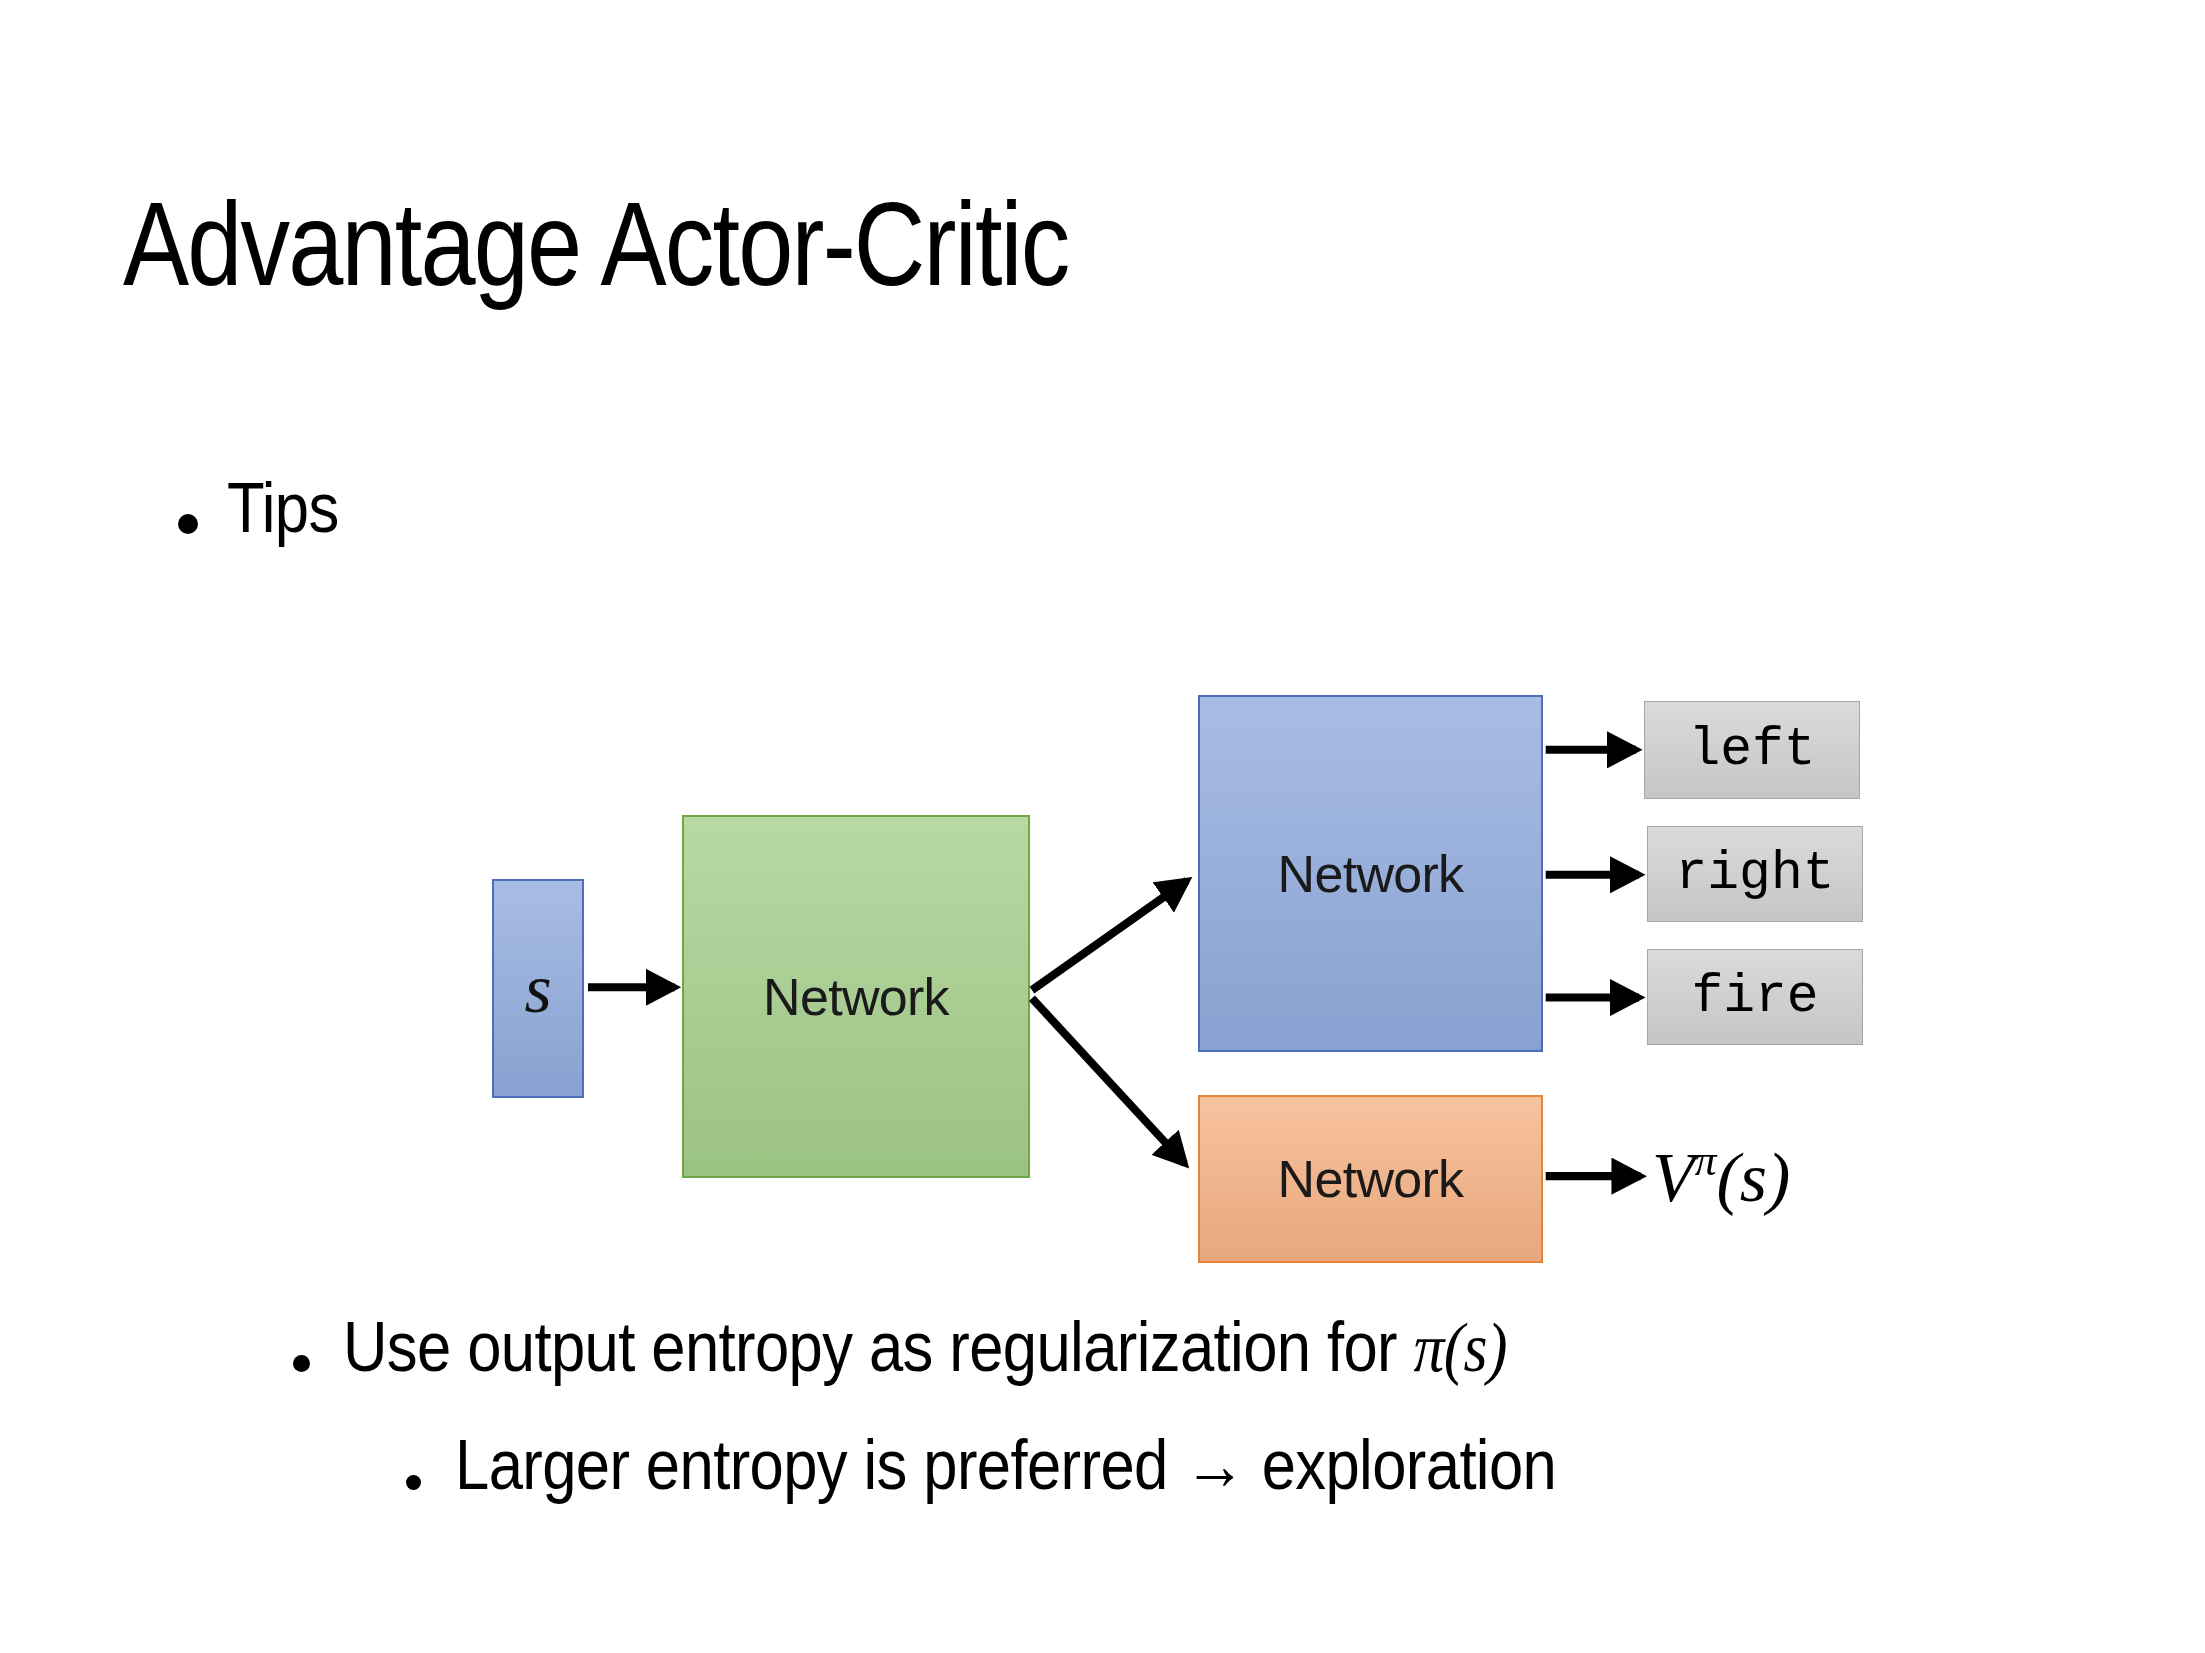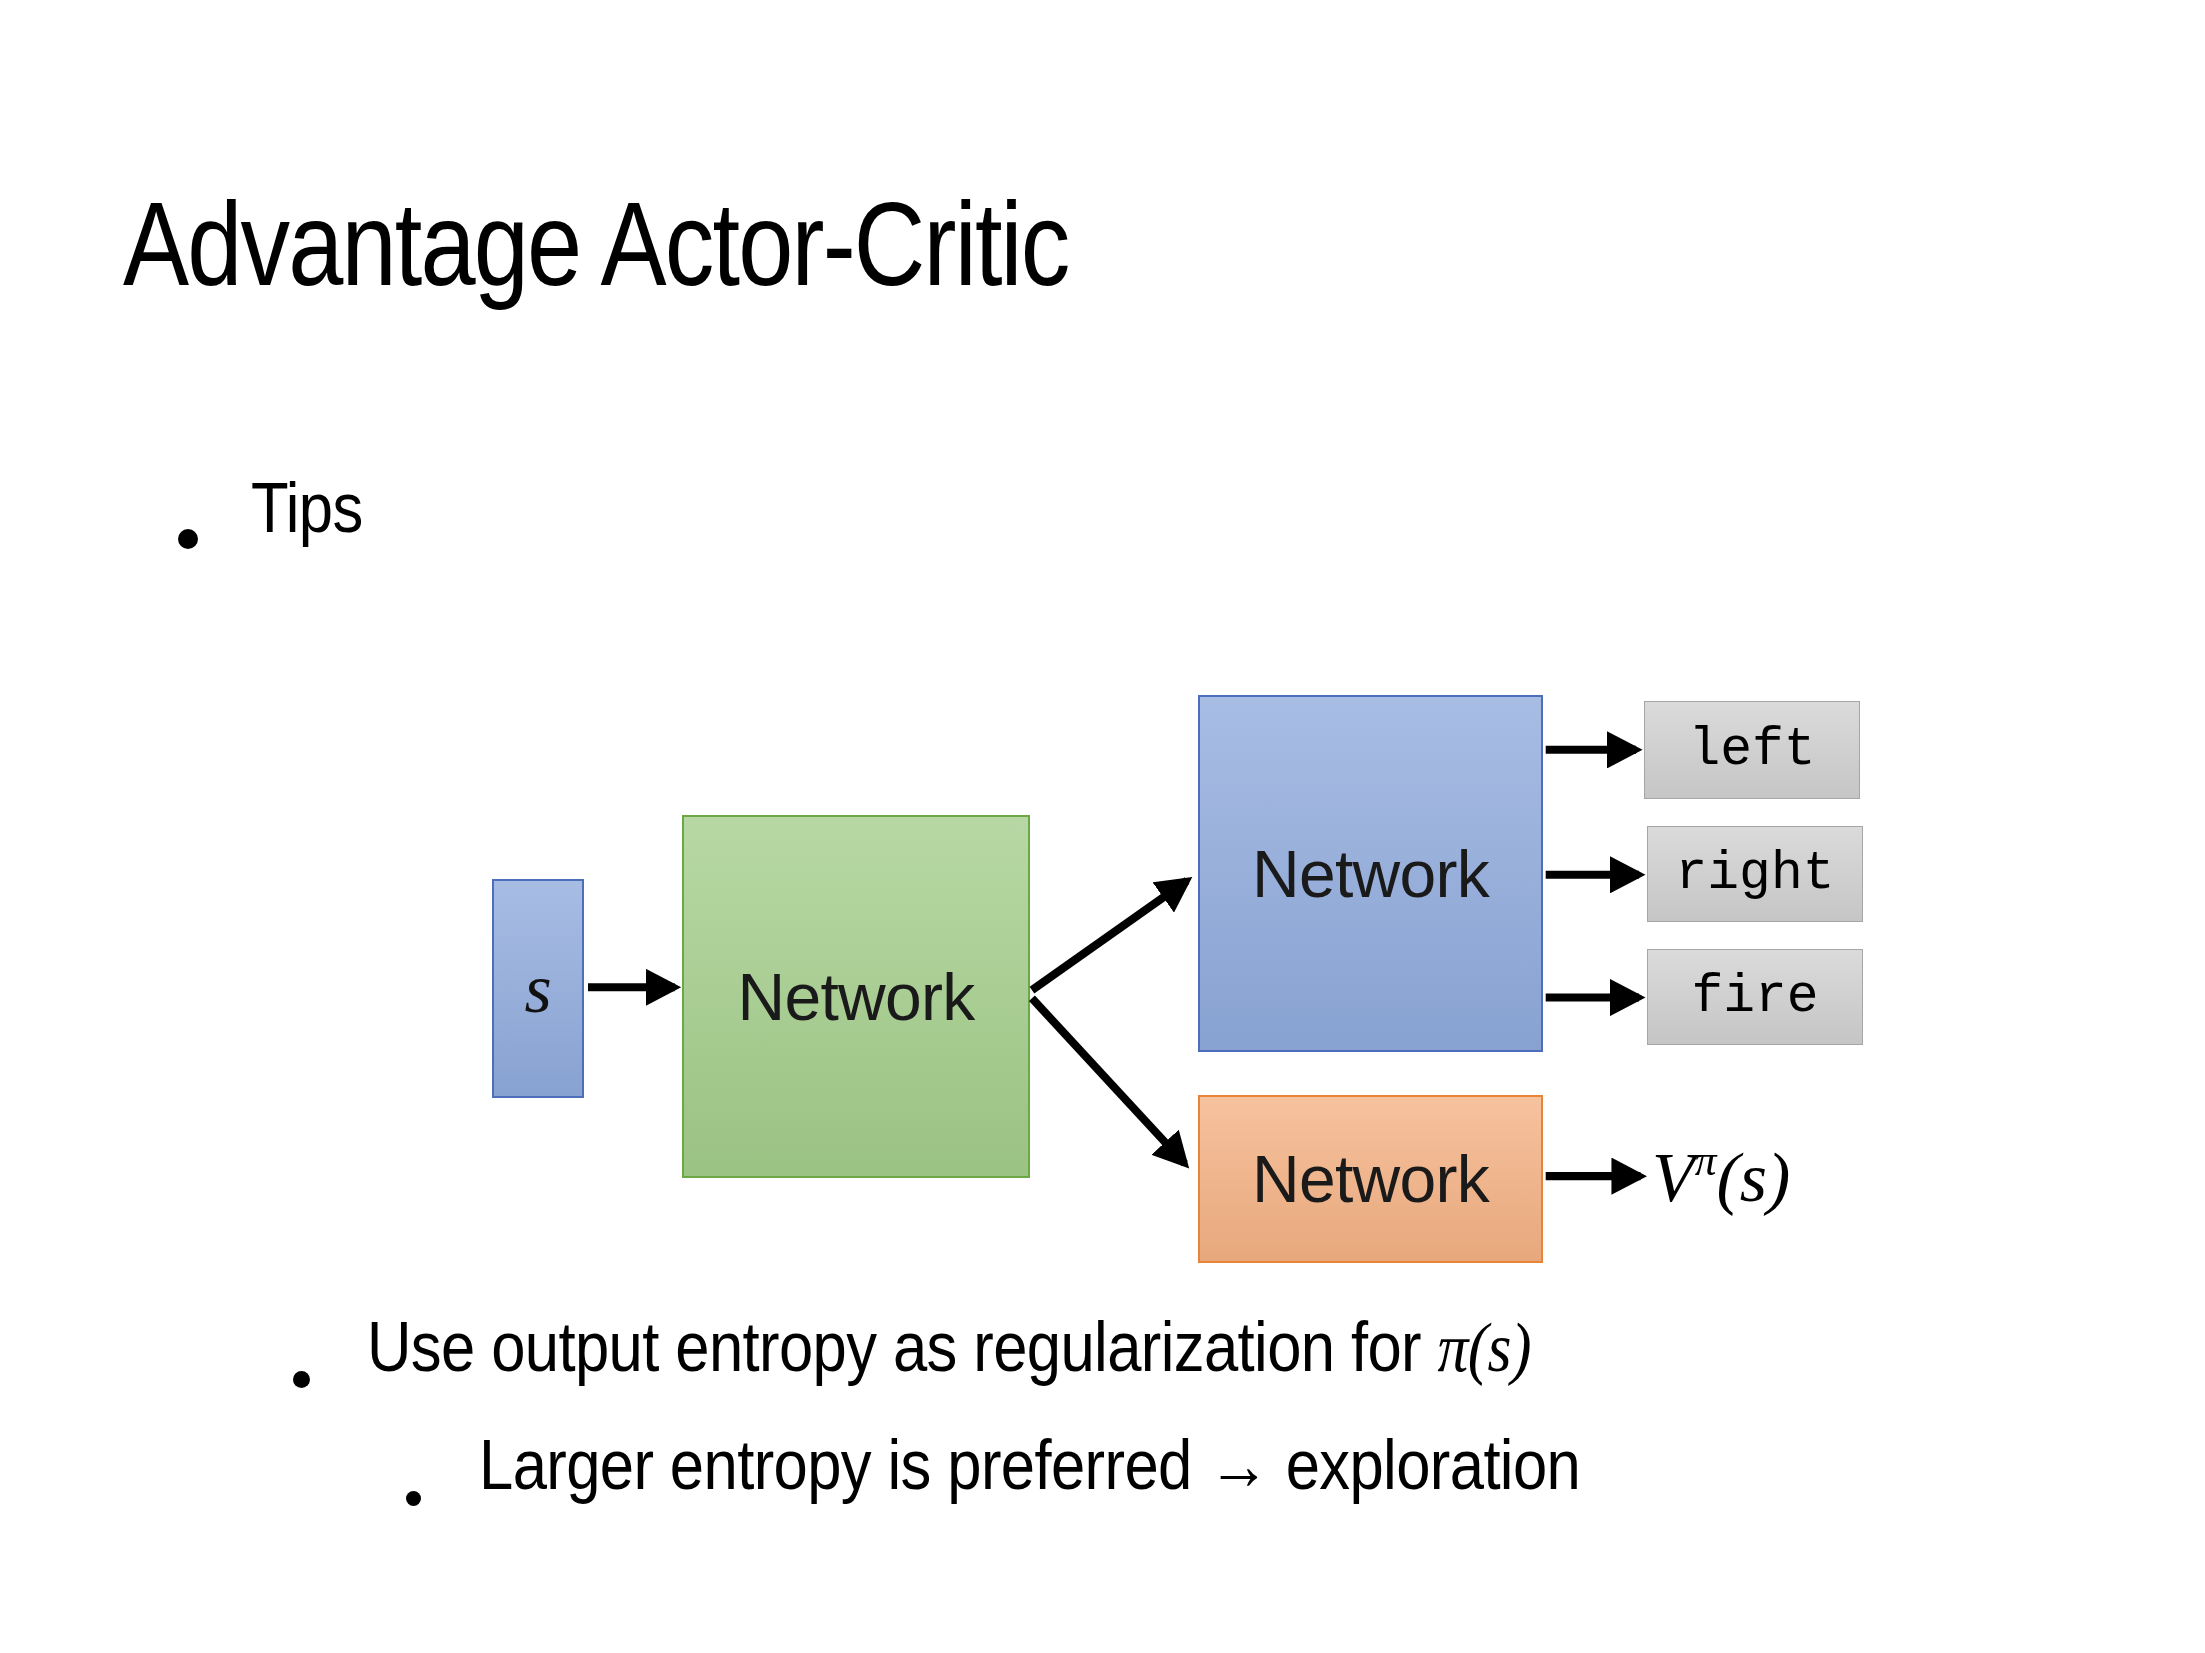--- a/index.html
+++ b/index.html
@@ -16,21 +16,21 @@
   .slide{
     position:relative;width:2205px;height:1654px;background:var(--background);
     overflow:hidden;font-family:"Liberation Sans","DejaVu Sans",sans-serif;
     color:var(--text-color);
   }
   .title{
     position:absolute;left:123px;top:176px;
     font-size:118px;font-weight:300;letter-spacing:-2.2px;white-space:nowrap;
     transform:scaleX(0.84);transform-origin:0 0;
   }
-  .row{position:absolute;display:flex;align-items:flex-end;gap:24px;}
+  .row{position:absolute;display:flex;align-items:center;}
   .dot{flex:none;border-radius:50%;background:var(--text-color);}
   .d1{width:20px;height:20px;margin-top:31px;margin-right:29px;}
   .d2{width:17px;height:17px;margin-top:38px;margin-right:33px;}
   .d3{width:15.4px;height:15.4px;margin-top:34px;margin-right:34px;}
   .txt{
     font-size:70px;line-height:94px;white-space:pre-wrap;
     letter-spacing:-0.7px;transform:scaleX(0.88);transform-origin:0 0;
   }
   .single .txt{line-height:81px;}
   .m{font-family:"Liberation Serif","DejaVu Serif",serif;font-style:italic;}
@@ -38,21 +38,21 @@
   .box{position:absolute;display:flex;align-items:center;justify-content:center;
     background-image:linear-gradient(180deg,rgba(255,255,255,.22),rgba(0,0,0,.05));}
   .box-input{left:492px;top:879px;width:92px;height:219px;
     background-color:var(--input-box-fill);border:2.2px solid var(--input-box-border);}
   .box-shared{left:682px;top:815px;width:348px;height:363px;
     background-color:var(--shared-box-fill);border:2.9px solid var(--shared-box-border);}
   .box-actor{left:1198px;top:695px;width:345px;height:357px;
     background-color:var(--actor-box-fill);border:2.2px solid var(--actor-box-border);}
   .box-critic{left:1198px;top:1095px;width:345px;height:168px;
     background-color:var(--critic-box-fill);border:2.2px solid var(--critic-box-border);}
-  .boxlabel{font-size:66px;color:#1a1a1a;letter-spacing:-0.7px;}
+  .boxlabel{font-size:52px;color:#1a1a1a;letter-spacing:-0.7px;}
   .slabel{font-size:70px;color:#111;}
   .action{width:216px;height:98px;left:1644px;
     background-color:var(--action-box-fill);border:1.5px solid var(--action-box-border);}
   .a-left{top:701px;}
   .a-right{top:826px;height:96px;left:1647px;}
   .a-fire{top:949px;height:96px;left:1647px;}
   .alabel{font-family:Liberation Mono, monospace;font-size:53px;color:#000;}
   .value-out{
     position:absolute;left:1652px;top:1130px;height:96px;display:flex;align-items:center;
     font-family:"Liberation Serif","DejaVu Serif",serif;font-style:italic;

